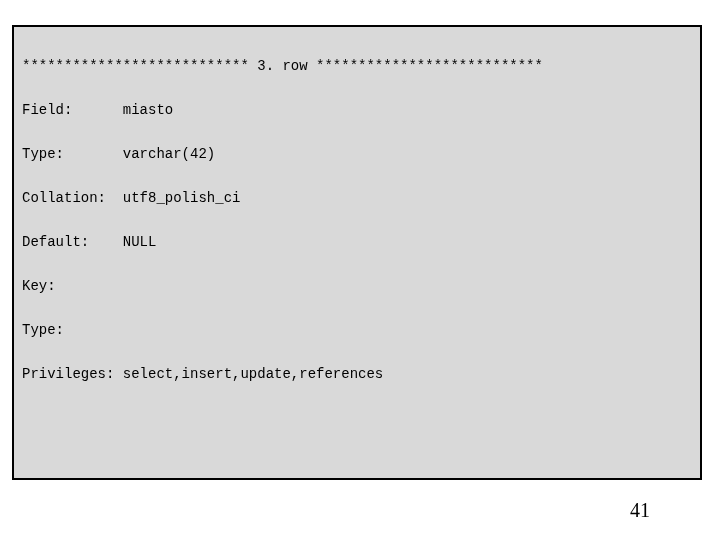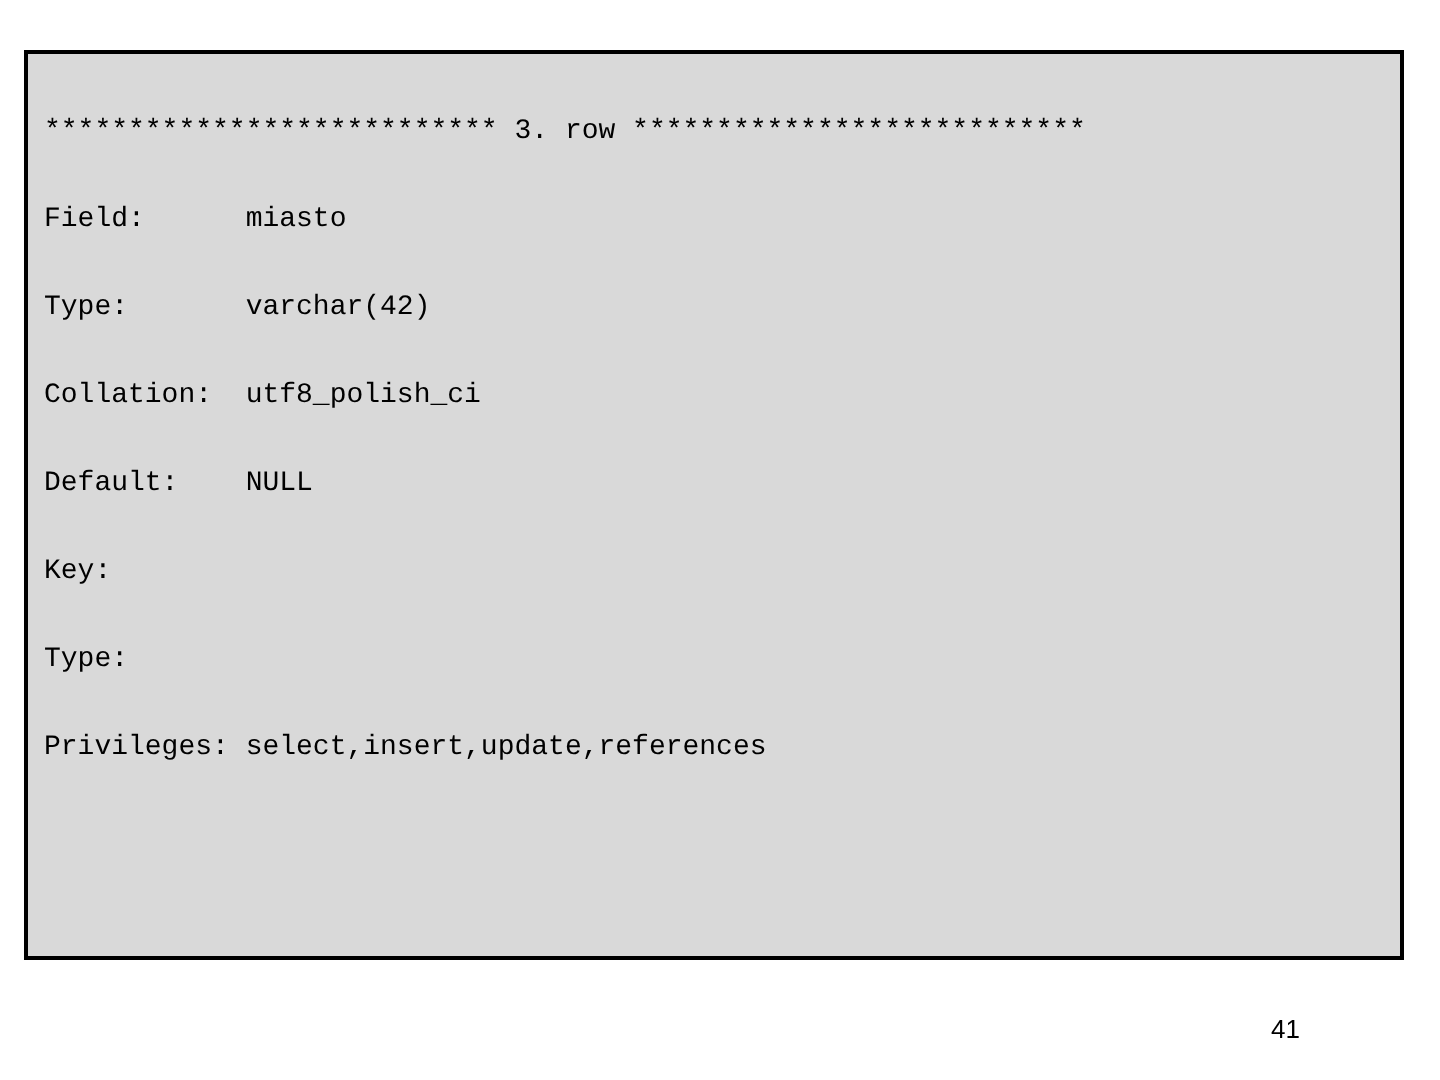--- a/index.html
+++ b/index.html
@@ -35,22 +35,22 @@
     display: inline-block;
     width: 11ch;
   }
   .value {
     display: inline;
   }
   .page-num {
     position: absolute;
     right: 70px;
     bottom: 18px;
-    font-family: Liberation Sans, sans-serif;
-    font-size: 13px;
+    font-family: Liberation Serif, serif;
+    font-size: 20px;
     color: #000000;
   }
 </style>
 </head>
 <body>
 
 <div class="code-box">
 <span class="line">*************************** 3. row ***************************</span>
 <span class="line"><span class="label">Field:</span> <span class="value">miasto</span></span>
 <span class="line"><span class="label">Type:</span> <span class="value">varchar(42)</span></span>

